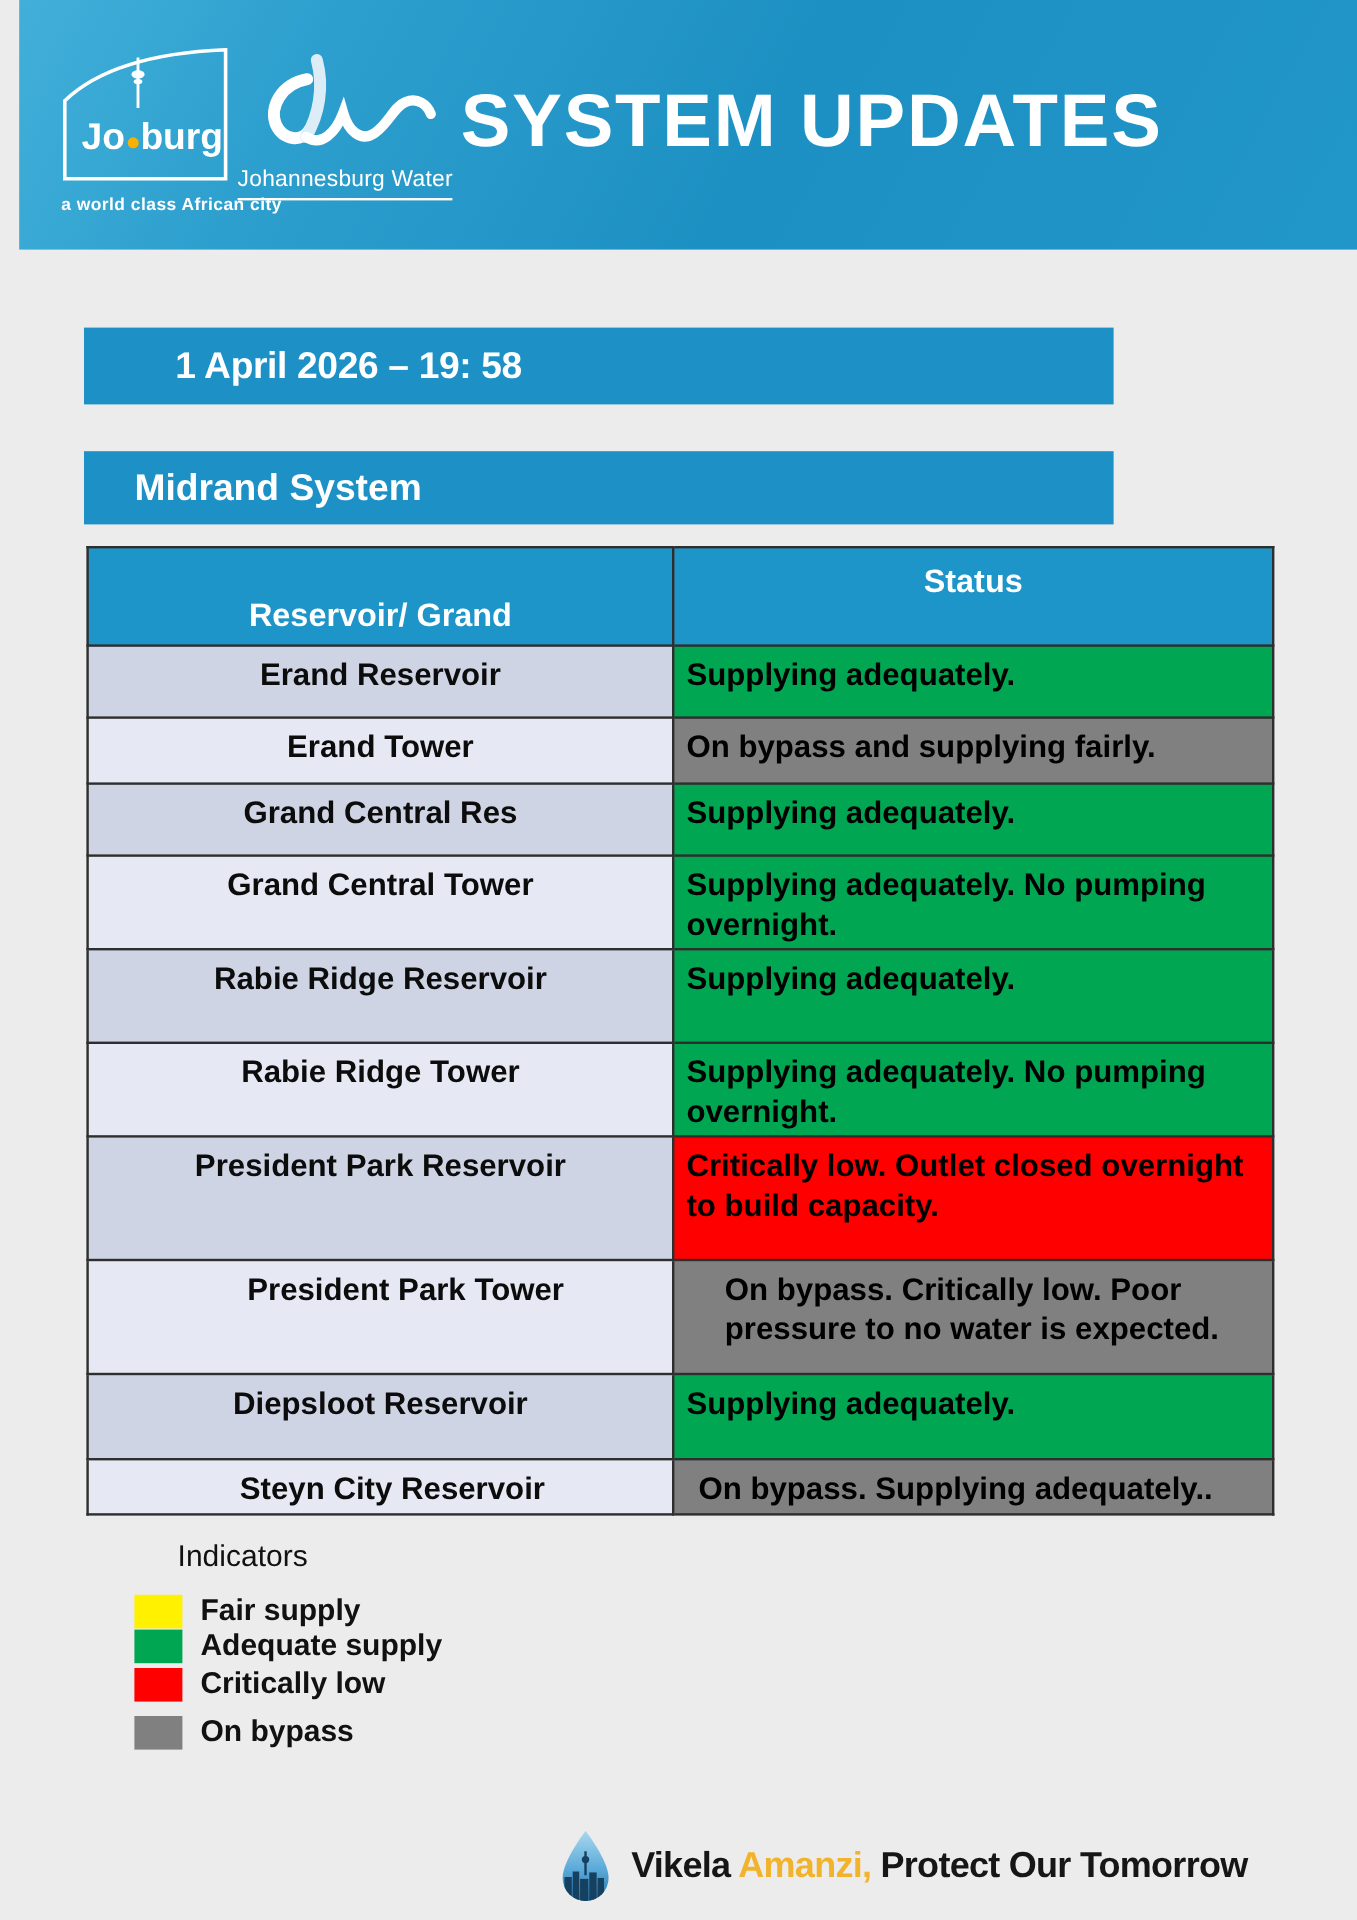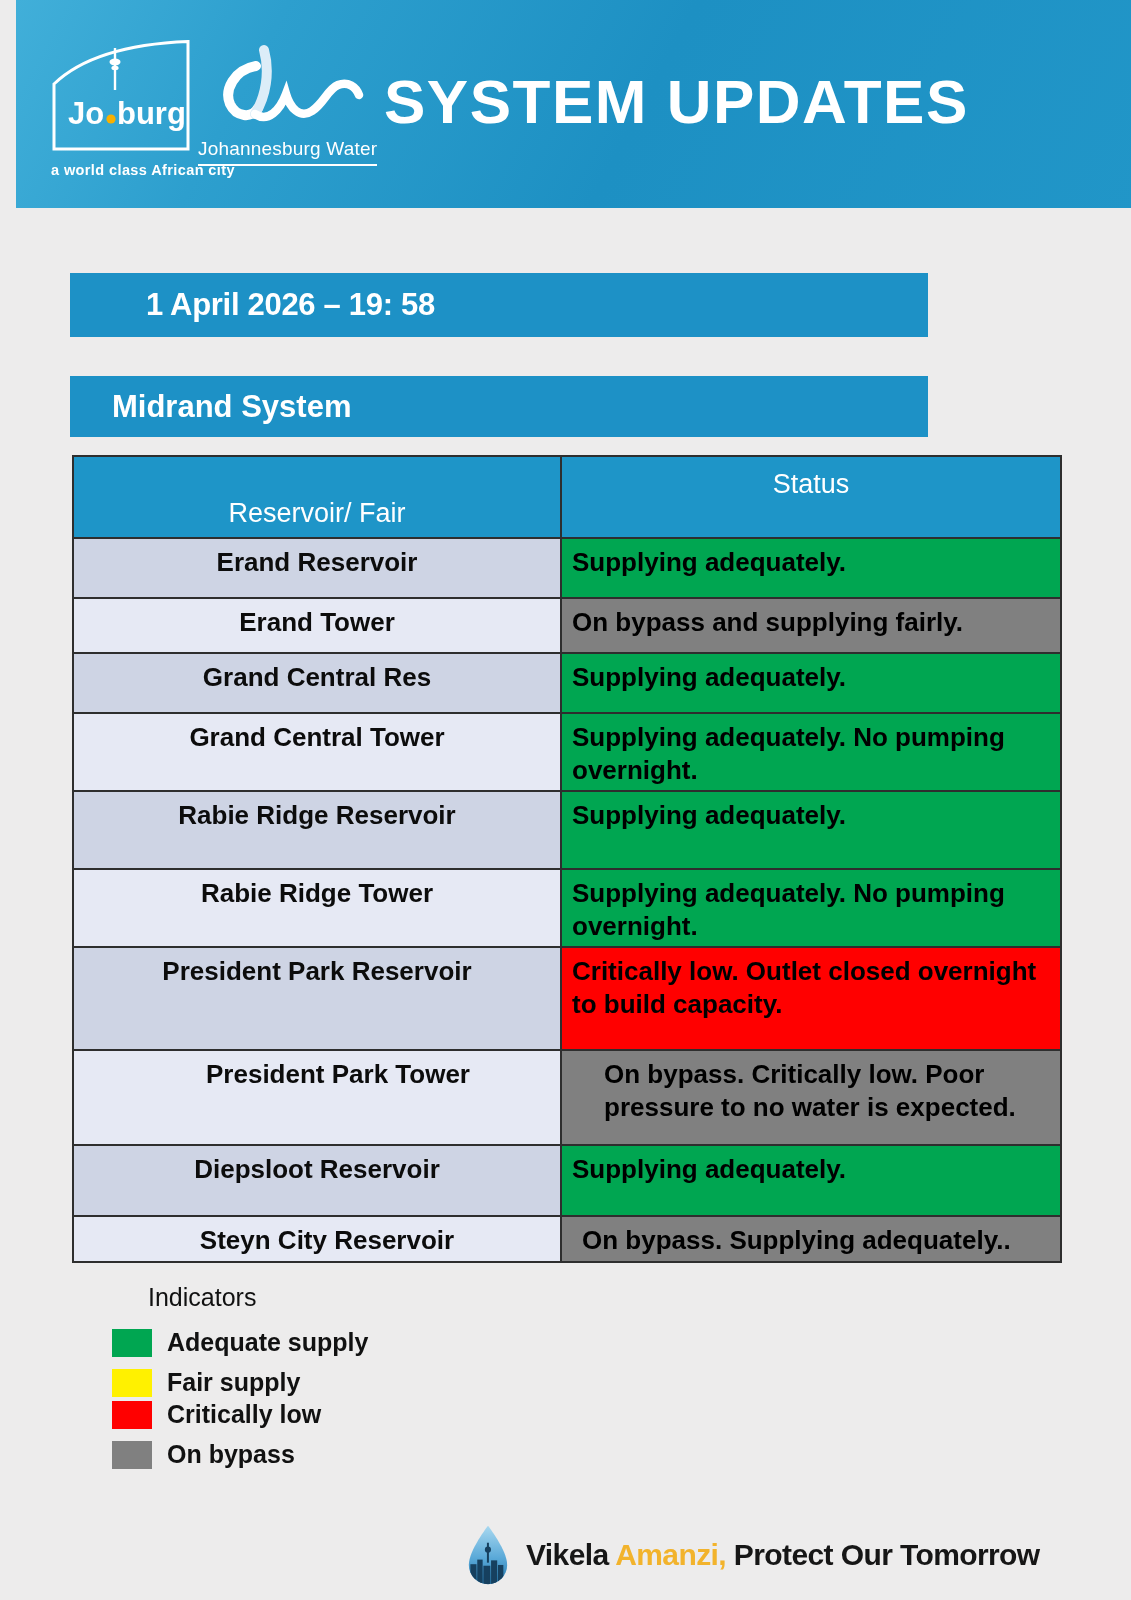--- a/index.html
+++ b/index.html
@@ -37,21 +37,21 @@
   }
   .datetime-bar { top:273px; height:64px; font-size:31px; padding-left:76px; letter-spacing:-.3px; }
   .system-bar  { top:376px; height:61px; font-size:31px; padding-left:42px; }
   
   table.status-table {
     position:absolute; left:72px; top:455px; width:988px;
     border-collapse:collapse; table-layout:fixed;
   }
   .status-table th, .status-table td { border:2px solid #2e2e2e; }
   .status-table th {
-    height:82px; color:#ffffff; font-size:27px; font-weight:normal; text-align:center;
+    height:82px; color:#ffffff; font-size:27px; font-weight:bold; text-align:center;
   }
   th.col-res   { width:488px; vertical-align:bottom; padding-bottom:8px; }
   th.col-status{ width:500px; vertical-align:top;    padding-top:12px; }
   .name-cell {
     text-align:center; vertical-align:top; padding-top:8px;
     font-size:26px; font-weight:bold; color:#0c0c0c;
   }
   .status-cell {
     text-align:left; vertical-align:top; padding:7px 10px 4px 10px;
     font-size:26px; font-weight:bold; color:#000000; line-height:1.25;
@@ -122,21 +122,21 @@
     <span>1 April  2026 – 19: 58</span>
   </div>
 
   <div class="bar system-bar" style="background: rgb(29, 145, 198);">
     <span>Midrand System</span>
   </div>
 
   <table class="status-table">
     <thead>
       <tr>
-        <th class="col-res" style="background: rgb(30, 149, 200);">Reservoir/ Fair</th>
+        <th class="col-res" style="background: rgb(30, 149, 200);">Reservoir/ Grand</th>
         <th class="col-status" style="background: rgb(30, 149, 200);">Status</th>
       </tr>
     </thead>
     <tbody id="status-rows">
         <tr>
           <td class="name-cell" style="background: rgb(206, 212, 228);">Erand Reservoir</td>
           <td class="status-cell" style="background: rgb(0, 166, 81);">Supplying adequately.</td>
         </tr>
         <tr>
           <td class="name-cell" style="background: rgb(230, 233, 244);">Erand Tower</td>
@@ -173,27 +173,27 @@
         <tr>
           <td class="name-cell" style="background: rgb(230, 233, 244);">Steyn City Reservoir</td>
           <td class="status-cell" style="background: rgb(128, 128, 128);"> On bypass. Supplying adequately..</td>
         </tr>
       </tbody>
   </table>
 
   <div class="indicators">
     <div class="ind-title">Indicators</div>
     <div class="legend" id="legend-items">
+        <div class="legend-item gap-lg">
+          <div class="swatch" style="background: rgb(255, 241, 0);"></div>
+          <span class="legend-label">Fair supply</span>
+        </div>
         <div class="legend-item ">
           <div class="swatch" style="background: rgb(0, 166, 81);"></div>
           <span class="legend-label">Adequate supply</span>
-        </div>
-        <div class="legend-item gap-lg">
-          <div class="swatch" style="background: rgb(255, 241, 0);"></div>
-          <span class="legend-label">Fair supply</span>
         </div>
         <div class="legend-item gap-sm">
           <div class="swatch" style="background: rgb(255, 0, 0);"></div>
           <span class="legend-label">Critically low</span>
         </div>
         <div class="legend-item gap-lg">
           <div class="swatch" style="background: rgb(128, 128, 128);"></div>
           <span class="legend-label">On bypass</span>
         </div>
       </div>

